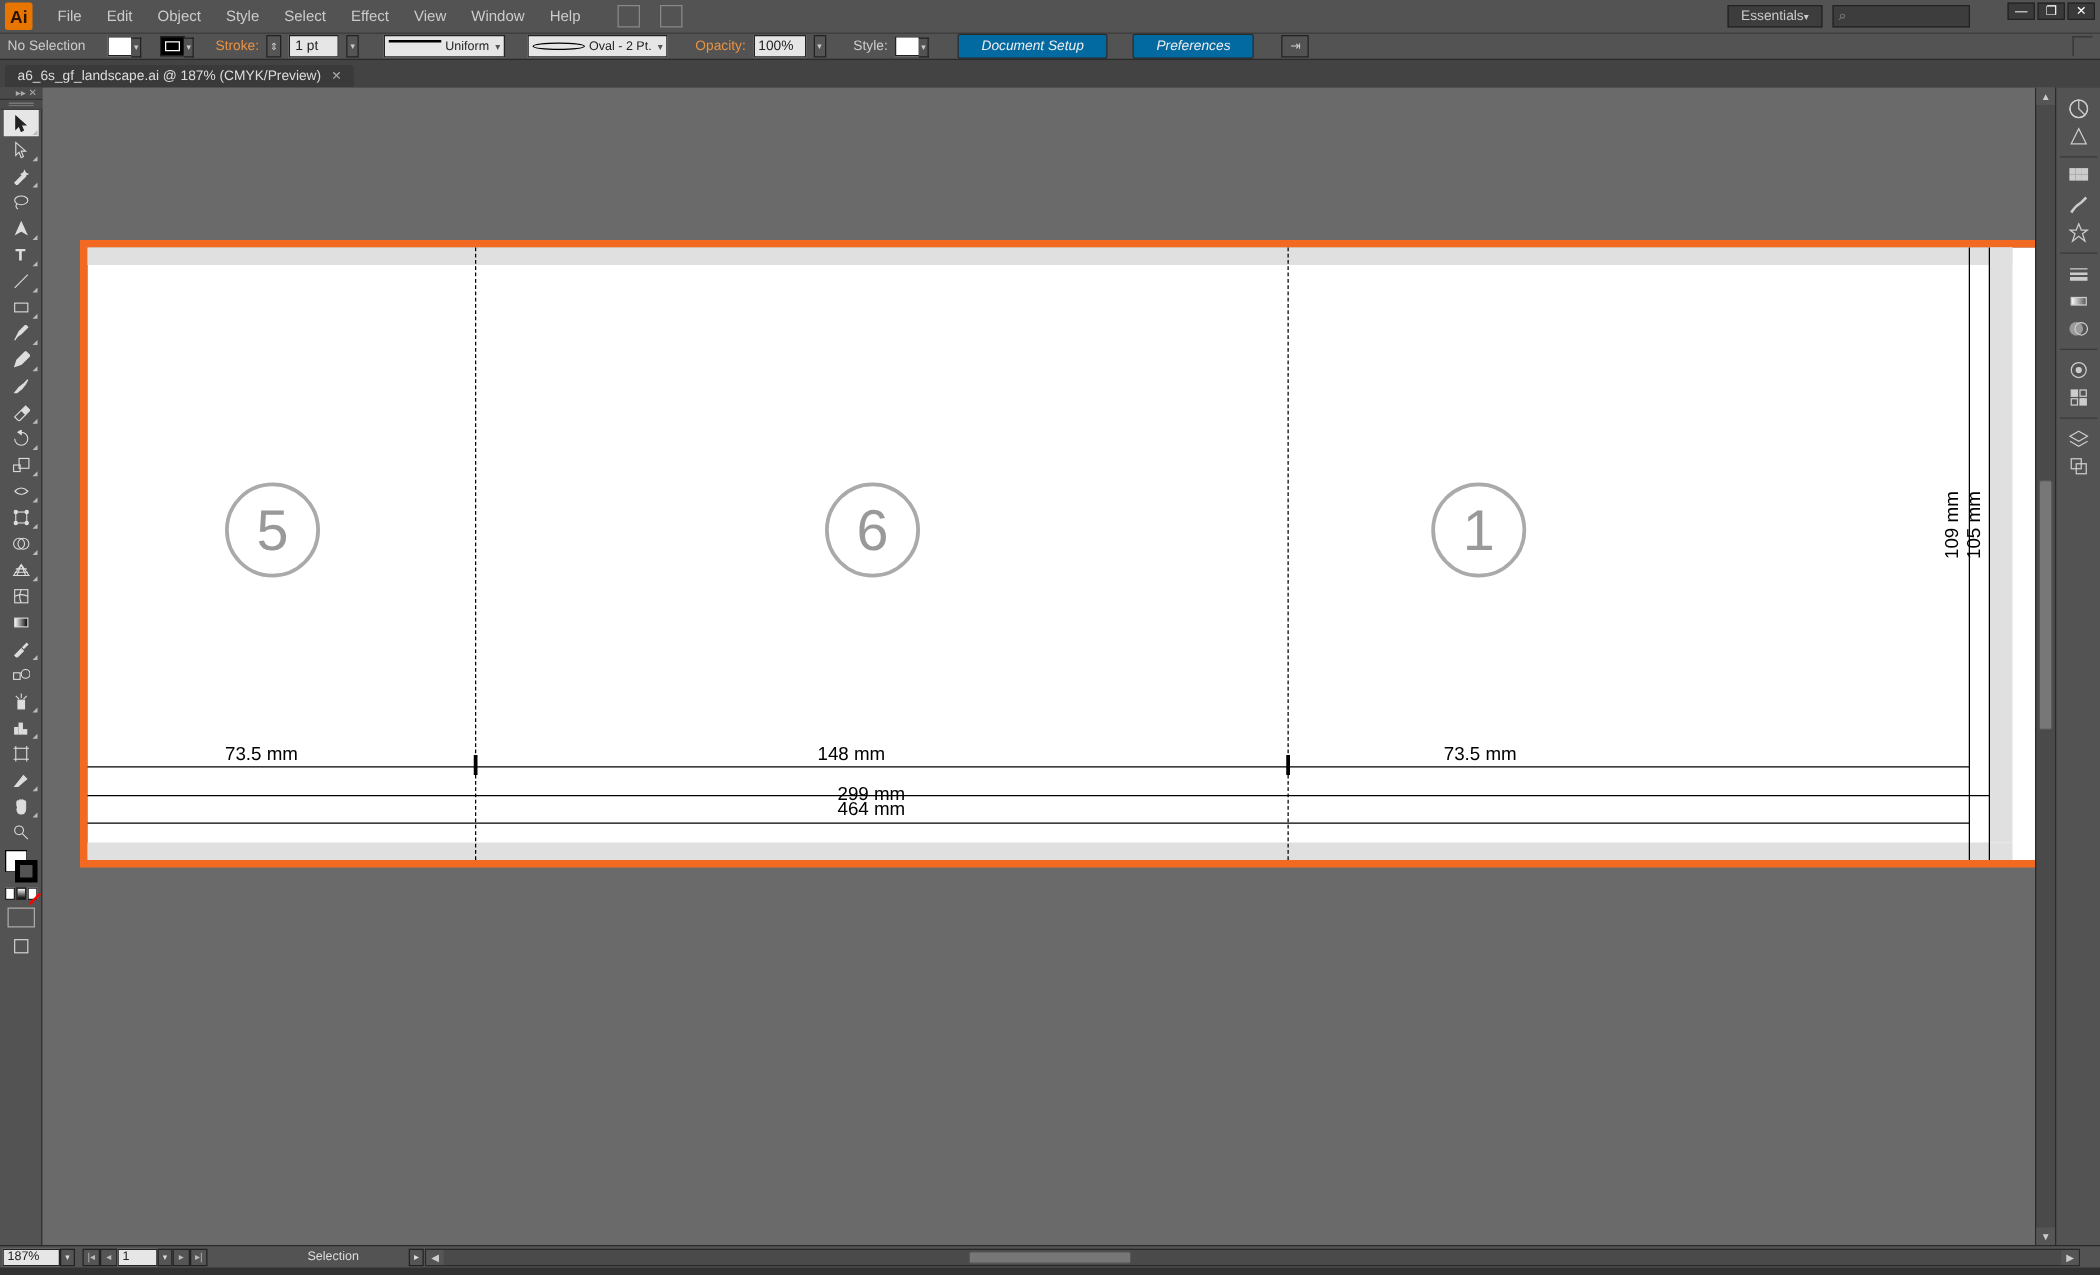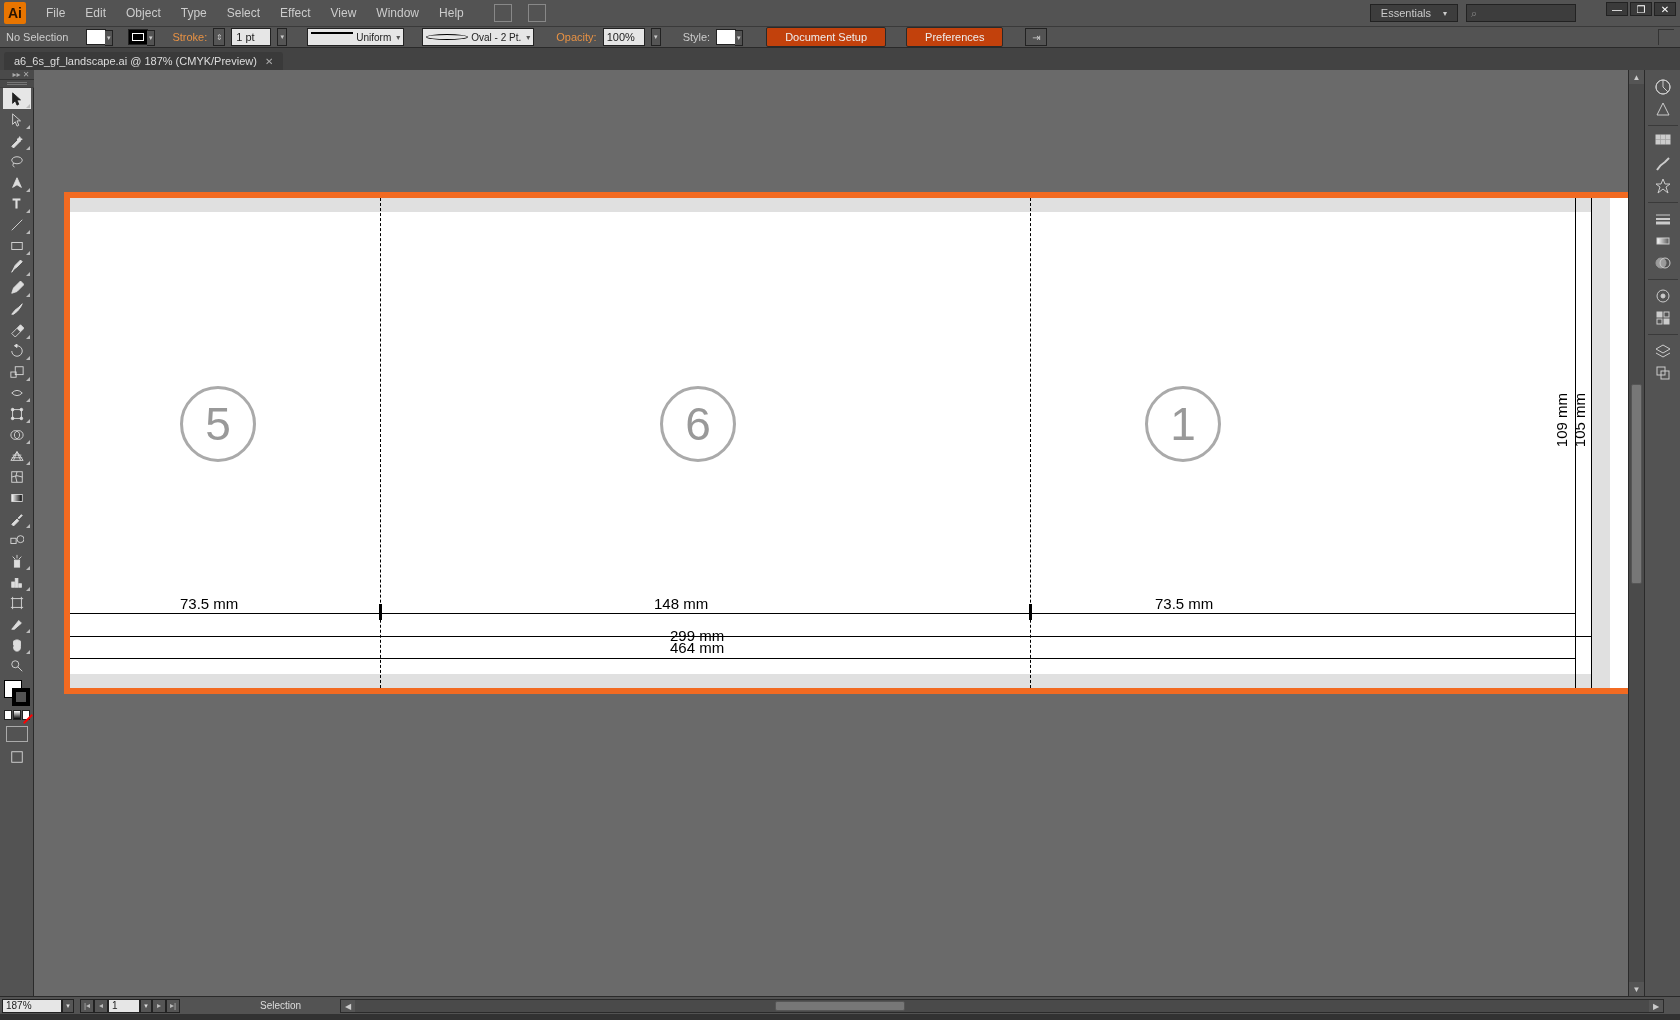--- a/index.html
+++ b/index.html
@@ -7,40 +7,40 @@
 
 
 .menubar { height: 26px; background: #535353; display: flex; align-items: center; padding: 0 4px; font-size: 12px; position: relative; }
 .ai-logo { width: 22px; height: 22px; background: #E87500; color: #2a1400; font-weight: 700; font-size: 14px; display:flex; align-items:center; justify-content:center; border-radius: 2px; margin-right: 10px; }
 .menu-items { display: flex; gap: 0; }
 .menu-items span { padding: 0 10px; cursor: default; }
 .menubar .spacer { flex: 1; }
 .win-ctrls { position:absolute; right:4px; top:2px; display:flex; gap:2px; }
 .win-ctrls div { width:22px; height:14px; background:#3a3a3a; border:1px solid #222; display:flex; align-items:center; justify-content:center; font-size:10px; color:#fff;}
 .workspace-sw { display:flex; align-items:center; gap:8px; margin-right:100px;}
-.workspace-btn { background:#3d3d3d; border:1px solid #222; height:18px; padding:0 10px; font-size:11px; display:flex; align-items:center; gap:12px;}
+.workspace-btn { background:#3d3d3d; border:1px solid #222; height:18px; padding:0 10px; font-size:11px; display:flex; align-items:center; gap:0;}
 .search-box { background:#3d3d3d; border:1px solid #222; height:18px; width:110px; display:flex; align-items:center; padding:0 4px; font-size:11px; color:#888;}
 .mid-icons{display:flex;gap:16px;margin-left:20px}
 .mid-icons .ic{width:18px;height:18px;border:1px solid #888;}
 
 
 .ctrlbar { height: 22px; background: #535353; border-top:1px solid #3a3a3a; border-bottom:1px solid #2a2a2a; display:flex; align-items:center; font-size:11px; padding:0 6px; gap:6px; }
 .ctrlbar .lbl { color:#ccc; }
 .ctrlbar .lbl.orange{color:#E89244;}
 .swatch { width:20px; height:16px; border:1px solid #222; background:#fff; position:relative;}
 .swatch .drop{position:absolute;right:-8px;top:0;width:8px;height:16px;border:1px solid #222;border-left:none;background:#535353;display:flex;align-items:center;justify-content:center;font-size:7px;color:#ccc;}
 .swatch.dark{background:#000;}
 .swatch.dark::after{content:'';position:absolute;inset:3px;border:1px solid #fff;}
 .field{height:18px;background:#e6e6e6;border:1px solid #222;color:#222;padding:0 4px;display:flex;align-items:center;min-width:40px;}
 .combo{height:18px;border:1px solid #222;background:#e6e6e6;color:#222;display:flex;align-items:center;padding:0 3px;gap:3px;font-size:10px;}
 .combo .thumb{width:42px;height:10px;border-top:1px solid #000;position:relative;}
 .combo.uniform .thumb{border-top:2px solid #000;}
 .combo.oval .thumb{height:6px;border:1px solid #000;border-radius:50%;}
 .combo .dd{margin-left:2px;font-size:8px;color:#555;}
-.btn{height:20px;background:#c2410c;border:1px solid #2a2a2a;color:#eee;padding:0 18px;display:flex;align-items:center;font-size:11px;border-radius:2px;}
+.btn{height:20px;background:#0369a1;border:1px solid #2a2a2a;color:#eee;padding:0 18px;display:flex;align-items:center;font-size:11px;border-radius:2px;font-style:italic;}
 .ctrlbar .tail{margin-left:auto;width:16px;height:16px;border-left:1px solid #333;border-top:1px solid #333;}
 .opac-field{height:18px;width:42px;background:#e6e6e6;border:1px solid #222;color:#222;display:flex;align-items:center;padding:0 3px}
 
 
 .tabstrip { height:22px; background:#434343; display:flex; align-items:flex-end; padding-left:4px; font-size:11px;}
 .tab { background:#3a3a3a; padding:3px 10px; border-top-left-radius:3px;border-top-right-radius:3px; display:flex; align-items:center; gap:8px; color:#ddd;}
 .tab .x{color:#aaa;font-size:10px;}
 
 
 .main { display:flex; height: calc(100% - 26px - 28px - 22px - 18px); position:relative; }
@@ -85,41 +85,41 @@
 .rdiv{width:30px;height:1px;background:#3a3a3a;margin:5px 0}
 
 
 .vscroll{position:absolute;right:0;top:0;bottom:0;width:16px;background:#4a4a4a;border-left:1px solid #2a2a2a;display:flex;flex-direction:column}
 .vscroll .arr{height:14px;display:flex;align-items:center;justify-content:center;font-size:8px;color:#ccc;background:#555}
 .vscroll .track{flex:1;position:relative}
 .vscroll .thumb{position:absolute;left:2px;right:2px;top:300px;height:200px;background:#777;border:1px solid #555;border-radius:2px}
 
 
 .statusbar{height:18px;background:#535353;border-top:1px solid #2a2a2a;display:flex;align-items:center;font-size:10px;color:#ddd;position:relative}
-.statusbar .zoom{width:60px;height:14px;background:#e6e6e6;color:#222;border:1px solid #222;display:flex;align-items:center;padding:0 3px;margin-left:2px}
+.statusbar .zoom{width:46px;height:14px;background:#e6e6e6;color:#222;border:1px solid #222;display:flex;align-items:center;padding:0 3px;margin-left:2px}
 .statusbar .dd{width:12px;height:14px;border:1px solid #222;background:#555;display:flex;align-items:center;justify-content:center;font-size:7px}
 .nav{display:flex;align-items:center;gap:0;margin-left:6px}
 .nav .nbtn{width:14px;height:14px;border:1px solid #222;background:#555;display:flex;align-items:center;justify-content:center;font-size:8px;color:#bbb}
 .nav .nf{width:32px;height:14px;background:#e6e6e6;color:#222;border:1px solid #222;padding:0 3px}
 .statusbar .sel{margin-left:80px}
 .hscroll{position:absolute;left:340px;right:16px;top:2px;height:14px;background:#4a4a4a;border:1px solid #2a2a2a;display:flex}
 .hscroll .arr{width:14px;display:flex;align-items:center;justify-content:center;font-size:8px;color:#ccc;background:#555}
 .hscroll .trk{flex:1;position:relative}
 .hscroll .th{position:absolute;top:1px;bottom:1px;left:420px;width:130px;background:#777;border:1px solid #555;border-radius:2px}
 </style>
 </head>
 <body>
 
 <div class="menubar">
   <div class="ai-logo">Ai</div>
   <div class="menu-items">
     <span>File</span>
     <span>Edit</span>
     <span>Object</span>
-    <span>Type</span>
+    <span>Style</span>
     <span>Select</span>
     <span>Effect</span>
     <span>View</span>
     <span>Window</span>
     <span>Help</span>
   </div>
   <div class="mid-icons">
     <div class="ic"></div>
     <div class="ic"></div>
   </div>

